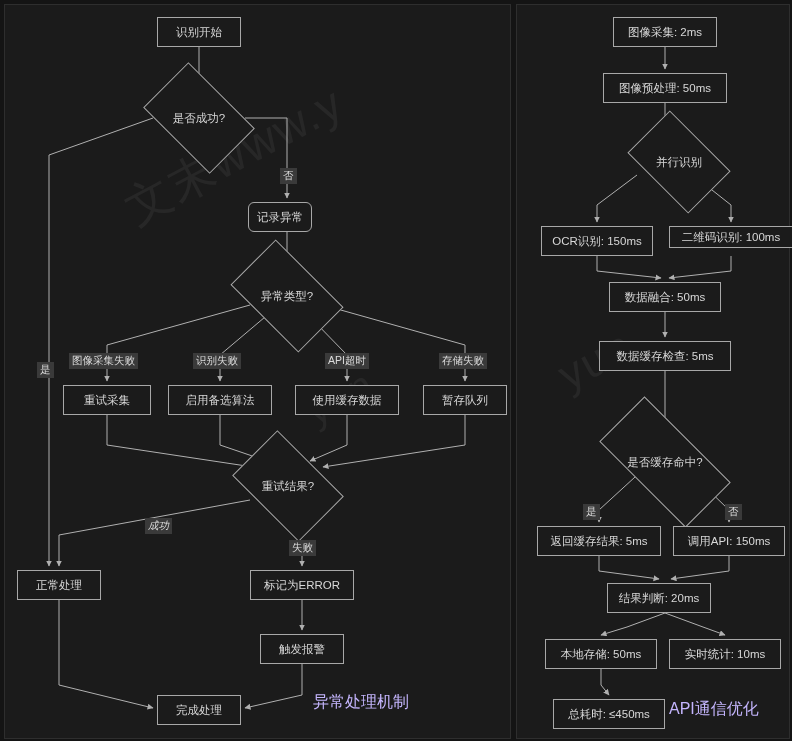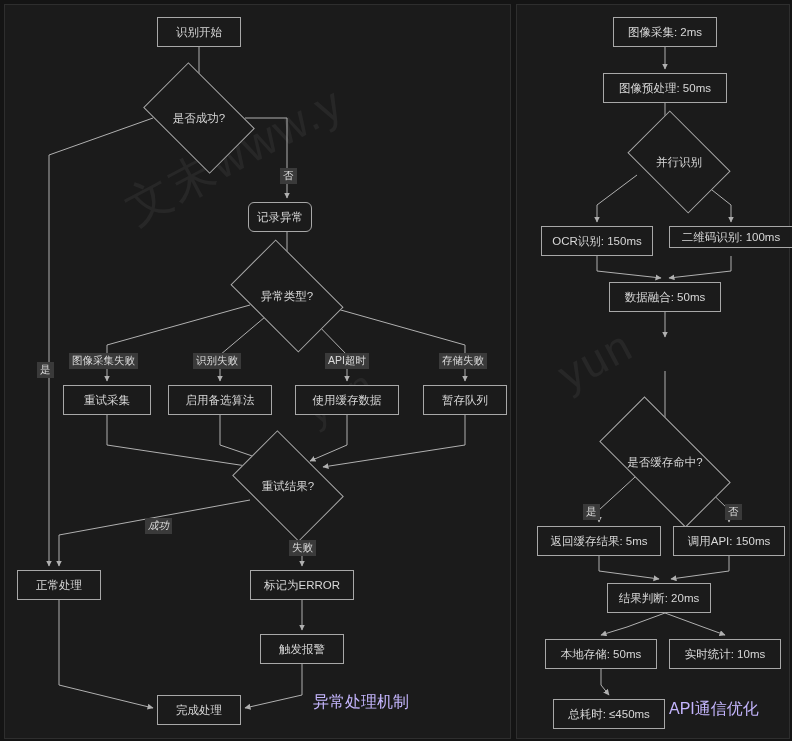--- a/index.html
+++ b/index.html
@@ -164,20 +164,23 @@
 
     <div class="node" style="left:24px;top:221px;width:112px;height:30px;">
         <span>OCR识别: 150ms</span>
       </div>
     <div class="node" style="left:152px;top:221px;width:124px;height:22px;">
         <span>二维码识别: 100ms</span>
       </div>
     <div class="node" style="left:92px;top:277px;width:112px;height:30px;">
         <span>数据融合: 50ms</span>
       </div>
+    <div class="node" style="left:82px;top:336px;width:132px;height:30px;">
+        <span>数据缓存检查: 5ms</span>
+      </div>
 
     <div class="node diamond" style="left:88px;top:426px;width:120px;height:62px;">
       <span class="dshape"></span>
       <span class="dlabel">是否缓存命中?</span>
     </div>
 
     <div class="node" style="left:20px;top:521px;width:124px;height:30px;">
         <span>返回缓存结果: 5ms</span>
       </div>
     <div class="node" style="left:156px;top:521px;width:112px;height:30px;">

